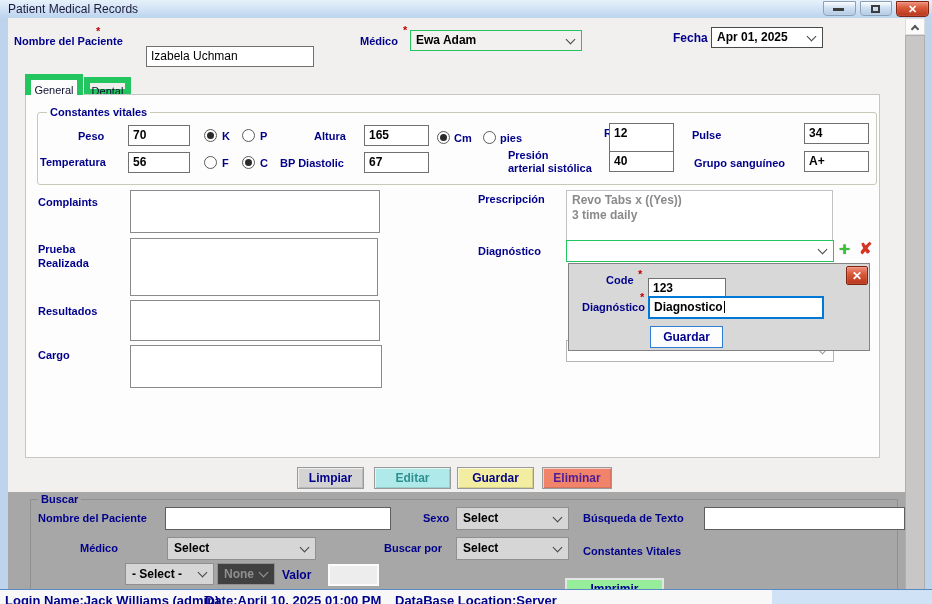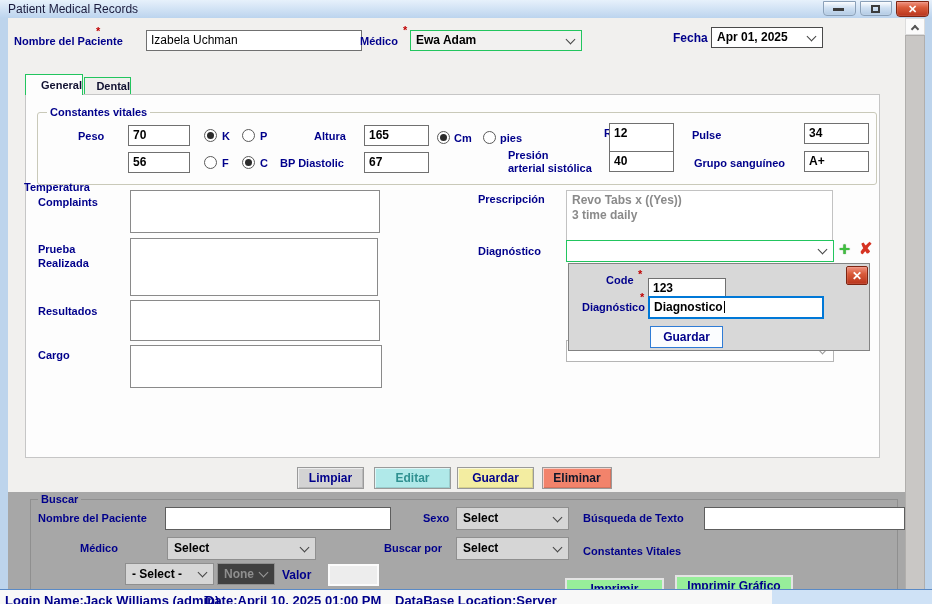--- a/index.html
+++ b/index.html
@@ -22,22 +22,22 @@
   .ast { position:absolute; color:#c00000; font-size:11px; font-weight:bold; }
   .txt { position:absolute; background:#fff; border:1px solid #707070;
          font-size:12px; font-weight:bold; color:#000; padding:2px 4px; }
   .txt.regular { font-weight:normal; }
   .combo { position:absolute; border:1px solid #22c55e; background:#f2f1f0;
            font-size:12px; font-weight:bold; color:#000; padding:2px 18px 2px 5px; }
   .combo.white { background:#fff; }
   .chev { position:absolute; right:7px; top:50%; width:7px; height:7px; margin-top:-5px;
           border-right:1px solid #444; border-bottom:1px solid #444; transform:rotate(45deg); }
   .chev.dim { border-color:#9a9a9a; }
-  .tab { position:absolute; font-size:11px; font-weight:bold; color:#101030;
-         border:1px solid #22c55e; text-align:right; cursor:pointer; }
+  .tab { position:absolute; font-size:11px; font-weight:normal; color:#101030;
+         border:6px solid #22c55e; text-align:center; cursor:pointer; }
   .tabpanel { position:absolute; left:25px; top:94px; width:855px; height:364px;
               background:#fdfdfd; border:1px solid #c6c6c6; }
   .groupbox { position:absolute; border:1px solid #c9c9b9; border-radius:3px; }
   .grouplbl { position:absolute; font-size:11px; font-weight:bold; color:#00008b;
               padding:0 3px; }
   .radio { position:absolute; width:13px; height:13px; border-radius:50%;
            border:1px solid #5a5a5a; background:#fff; }
   .radio.on::after { content:''; position:absolute; left:2px; top:2px; width:7px; height:7px;
                      border-radius:50%; background:#2b2b2b; }
   .area { position:absolute; background:#fff; border:1px solid #8a8a8a;
@@ -81,21 +81,21 @@
     </div>
     <div class="winbtn close" style="left:896px; width:33px; height:16px;">
       <span>✕</span>
     </div>
   </div>
 
   <div class="content">
 
     <div class="lbl" style="left:6px; top:17px;">Nombre del Paciente</div>
     <div class="ast" style="left:88px; top:7px;">*</div>
-    <div class="txt regular" style="left:138px; top:12px; width:216px; height:21px;">Izabela Uchman</div>
+    <div class="txt regular" style="left:138px; top:28px; width:168px; height:21px;">Izabela Uchman</div>
 
     <div class="lbl" style="left:352px; top:17px;">Médico</div>
     <div class="ast" style="left:395px; top:6px;">*</div>
     <div class="combo" style="left:402px; top:12px; width:172px; height:21px;">
       <span>Ewa Adam</span>
       <span class="chev"></span>
     </div>
 
     <div class="lbl" style="left:665px; top:13px; font-size:12px;">Fecha</div>
     <div class="combo white" style="left:703px; top:9px; width:112px; height:21px; border-color:#4a4a4a;">
@@ -123,21 +123,21 @@
     <div class="lbl" style="left:446px; top:114px;">Cm</div>
     <div class="radio" style="left:475px; top:113px;"></div>
     <div class="lbl" style="left:492px; top:114px;">pies</div>
 
     <div class="lbl" style="left:553px; top:109px;padding-left:43px;">Respiration</div>
     <div class="txt" style="left:601px; top:105px; width:65px; height:38px;">12</div>
 
     <div class="lbl" style="left:684px; top:111px;">Pulse</div>
     <div class="txt" style="left:796px; top:105px; width:65px; height:21px;">34</div>
 
-    <div class="lbl" style="left:16px; top:138px;margin-top:25px;">Temperatura</div>
+    <div class="lbl" style="left:32px; top:138px;">Temperatura</div>
     <div class="txt" style="left:120px; top:134px; width:62px; height:21px;">56</div>
     <div class="radio" style="left:196px; top:138px;"></div>
     <div class="lbl" style="left:214px; top:139px;">F</div>
     <div class="radio on" style="left:234px; top:138px;"></div>
     <div class="lbl" style="left:252px; top:139px;">C</div>
 
     <div class="lbl" style="left:272px; top:139px;">BP Diastolic</div>
     <div class="txt" style="left:356px; top:134px; width:65px; height:21px;">67</div>
 
     <div class="lbl preline" style="left:500px; top:131px; line-height:13px;">Presión
@@ -191,21 +191,21 @@
       <div class="ast" style="left:71px; top:27px;">*</div>
       <div class="lbl" style="left:13px; top:37px;">Diagnóstico</div>
       <div class="txt caret" style="left:79px; top:32px; width:176px; height:23px; border:2px solid #0078d7;">Diagnostico</div>
 
       <div class="btn" style="left:81px; top:62px; width:73px; height:22px; background:#fbfdff; border:1px solid #2f7cd6; color:#00008b; line-height:20px; box-shadow:none;">Guardar</div>
     </div>
 
     <div class="btn" style="left:289px; top:449px; width:67px; height:22px; background:#d3d3d3; color:#00008b; line-height:20px;">Limpiar</div>
     <div class="btn" style="left:366px; top:449px; width:77px; height:22px; background:#b0e9e9; color:#2f9090; line-height:20px;">Editar</div>
     <div class="btn" style="left:449px; top:449px; width:77px; height:22px; background:#f3eda1; color:#00008b; line-height:20px;">Guardar</div>
-    <div class="btn" style="left:534px; top:449px; width:70px; height:22px; background:#f2836b; color:#0f172a; line-height:20px;">Eliminar</div>
+    <div class="btn" style="left:534px; top:449px; width:70px; height:22px; background:#f2836b; color:#4c1d95; line-height:20px;">Eliminar</div>
 
     <div class="searchpanel" style="left:0; top:474px; width:897px; height:112px;">
       <div style="position:absolute; left:22px; top:7px; width:868px; height:105px; border:1px solid #8f8f8f; border-bottom:none;"></div>
       <div class="grouplbl" style="left:30px; top:1px; background:#a7a7a7;">Buscar</div>
 
       <div class="lbl" style="left:30px; top:20px;">Nombre del Paciente</div>
       <div class="txt regular" style="left:157px; top:15px; width:226px; height:23px; border-color:#5e5e5e;"></div>
       <div class="lbl" style="left:415px; top:20px;">Sexo</div>
       <div class="scombo" style="left:448px; top:15px; width:113px; height:23px;">
         <span>Select</span>
@@ -231,21 +231,20 @@
         <span class="chev"></span>
       </div>
       <div class="scombo disabled" style="left:209px; top:71px; width:58px; height:22px; padding-right:16px;">
         <span>None</span>
         <span class="chev dim"></span>
       </div>
       <div class="lbl" style="left:274px; top:76px; font-size:12px;">Valor</div>
       <div class="txt regular" style="left:320px; top:72px; width:51px; height:22px; background:#ededed; border:2px solid #fbfbfb;"></div>
 
       <div class="btn" style="left:557px; top:86px; width:99px; height:22px; background:#97ee9a; border:2px solid #e4e4e4; color:#00008b; line-height:19px; box-shadow:none;">Imprimir</div>
-      <div class="btn" style="left:667px; top:83px; width:118px; height:22px; background:#97ee9a; border:2px solid #e4e4e4; color:#00008b; line-height:19px; box-shadow:none;">Imprimir Gráfico</div>
     </div>
 
     <div class="scrollbar">
       <div class="scroll-up">
         <span class="chevup"></span>
       </div>
       <div class="scroll-thumb"></div>
     </div>
   </div>
 

